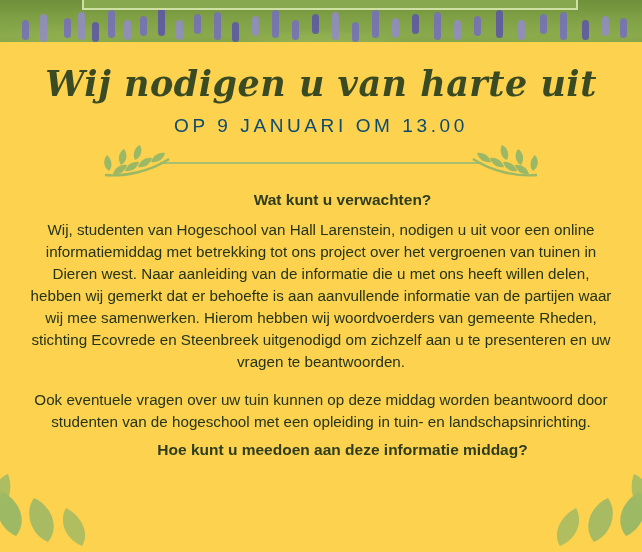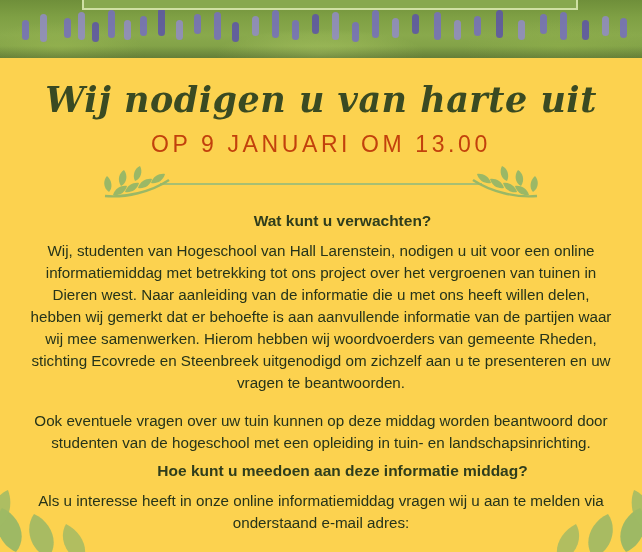--- a/index.html
+++ b/index.html
@@ -68,44 +68,44 @@
   .photo .shadow-bottom {
     position: absolute;
     left: 0; bottom: 0;
     width: 642px; height: 12px;
     background: linear-gradient(180deg, rgba(90,110,50,0) 0%, rgba(70,90,40,0.45) 100%);
   }
 
   
   .content {
     position: absolute;
-    top: 58px; left: 0;
+    top: 42px; left: 0;
     width: 642px;
     height: 494px;
     background: #fcd24f;
   }
 
   .script-title {
     text-align: center;
     font-family: "DejaVu Serif", serif;
     font-style: italic;
     font-weight: bold;
     font-size: 35px;
     color: #3a4a22;
     letter-spacing: 0.5px;
     margin-top: 24px;
     line-height: 1.05;
   }
 
   .subtitle {
     text-align: center;
     font-family: "Liberation Sans", sans-serif;
-    font-size: 23px;
+    font-size: 19px;
     letter-spacing: 3.6px;
-    color: #c2410c;
+    color: #0c4a6e;
     margin-top: 12px;
     font-weight: normal;
   }
 
   .divider {
     position: relative;
     height: 42px;
     margin-top: 4px;
   }
   .divider .rule {
@@ -236,21 +236,20 @@
           <path d="M40 19 C 37 13, 40 6, 45 4 C 48 9, 46 17, 40 19 Z" fill="#9ab866"></path>
         </svg>
       </div>
     </div>
 
     <h2 class="section">Wat kunt u verwachten?</h2>
     <p class="para">Wij, studenten van Hogeschool van Hall Larenstein, nodigen u uit voor een online informatiemiddag met betrekking tot ons project over het vergroenen van tuinen in Dieren west. Naar aanleiding van de informatie die u met ons heeft willen delen, hebben wij gemerkt dat er behoefte is aan aanvullende informatie van de partijen waar wij mee samenwerken. Hierom hebben wij woordvoerders van gemeente Rheden, stichting Ecovrede en Steenbreek uitgenodigd om zichzelf aan u te presenteren en uw vragen te beantwoorden.</p>
     <p class="para">Ook eventuele vragen over uw tuin kunnen op deze middag worden beantwoord door studenten van de hogeschool met een opleiding in tuin- en landschapsinrichting.</p>
 
     <h2 class="section second">Hoe kunt u meedoen aan deze informatie middag?</h2>
-    <p class="para">Als u interesse heeft in onze online informatiemiddag vragen wij u aan te melden via onderstaand e-mail adres:</p>
 
     <div class="corner-leaves left">
       <svg viewBox="0 0 150 110" width="150" height="110" aria-hidden="true">
         <path d="M30 100 C 12 92, 6 70, 16 56 C 34 64, 42 86, 30 100 Z" fill="#9ab866"></path>
         <path d="M62 106 C 44 98, 38 76, 48 62 C 66 70, 74 92, 62 106 Z" fill="#9ab866" opacity="0.9"></path>
         <path d="M8 78 C 0 62, 8 44, 22 38 C 28 54, 22 72, 8 78 Z" fill="#9ab866" opacity="0.85"></path>
         <path d="M96 110 C 80 104, 72 86, 80 72 C 96 80, 104 98, 96 110 Z" fill="#9ab866" opacity="0.8"></path>
       </svg>
     </div>
 

